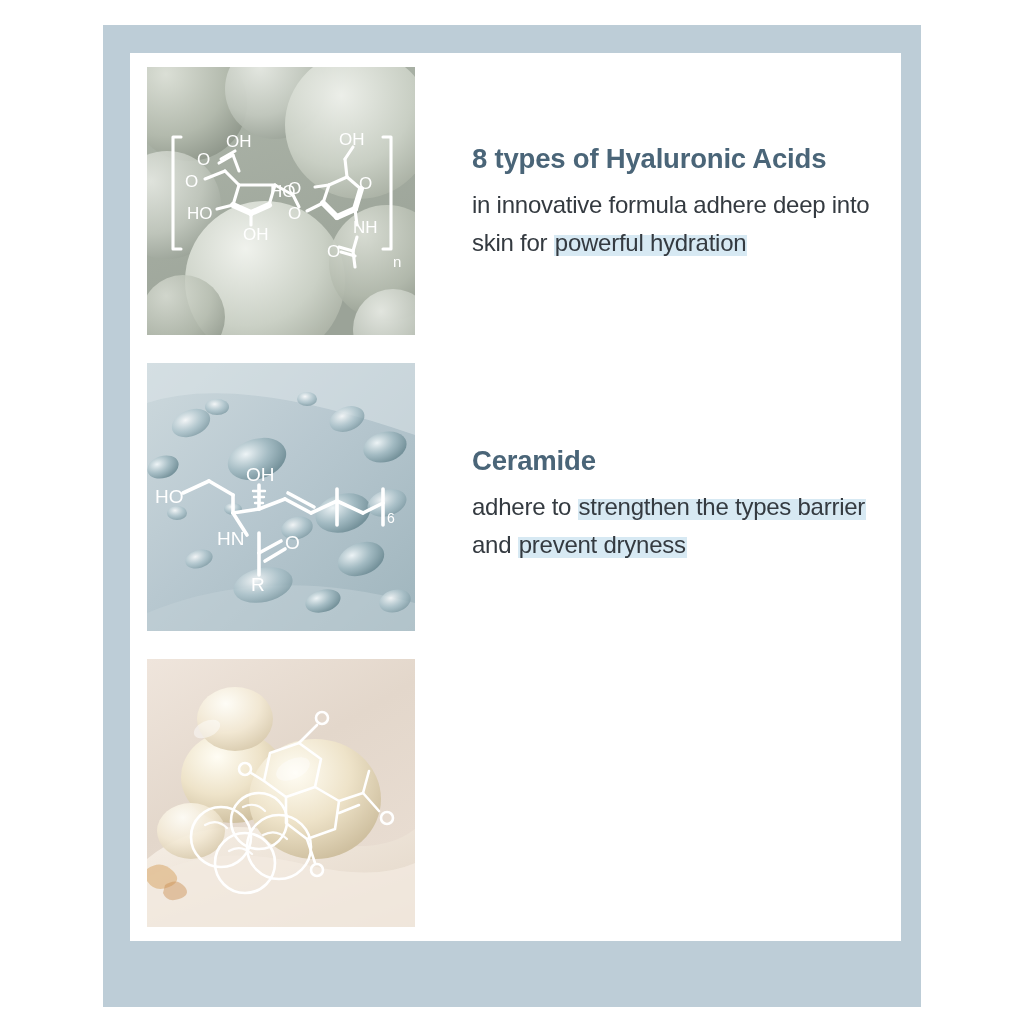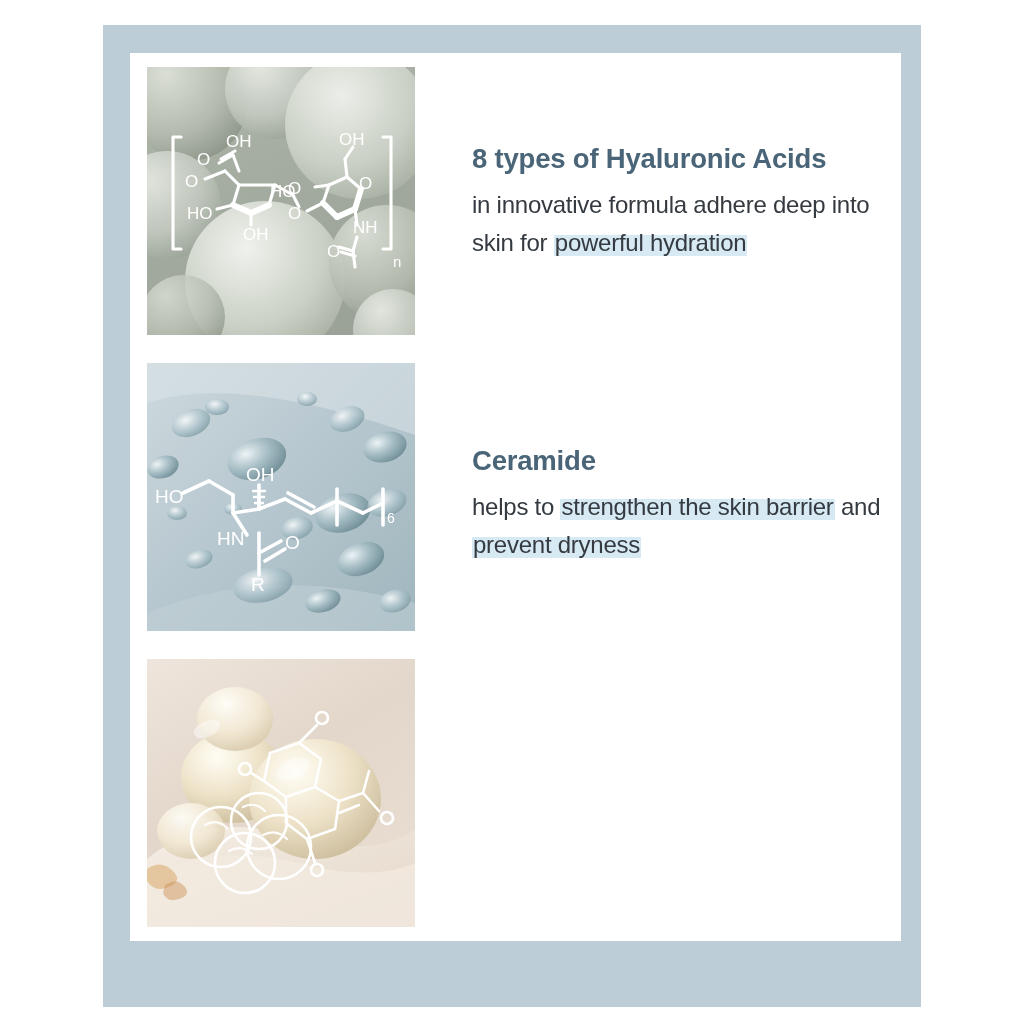--- a/index.html
+++ b/index.html
@@ -285,21 +285,21 @@
             <text x="70" y="182">HN</text>
             <text x="138" y="186">O</text>
             <text x="104" y="228">R</text>
             <text x="240" y="160" font-size="14">6</text>
           </g>
         </svg>
       </div>
       <div class="card-body">
         <div class="card-title">Ceramide</div>
         <div class="card-desc">
-          <span>helps to </span><span class="hl">strengthen the skin barrier</span><span> and </span><span class="hl">prevent dryness</span>
+          <span>adhere to </span><span class="hl">strengthen the types barrier</span><span> and </span><span class="hl">prevent dryness</span>
         </div>
       </div>
     </div>
 
     <div class="card c3">
       <div class="card-media">
         <svg viewBox="0 0 268 268" xmlns="http://www.w3.org/2000/svg" aria-hidden="true">
           <defs>
             <linearGradient id="bg3" x1="0" y1="0" x2="0.6" y2="1">
               <stop offset="0%" stop-color="#efe5dc"></stop>

